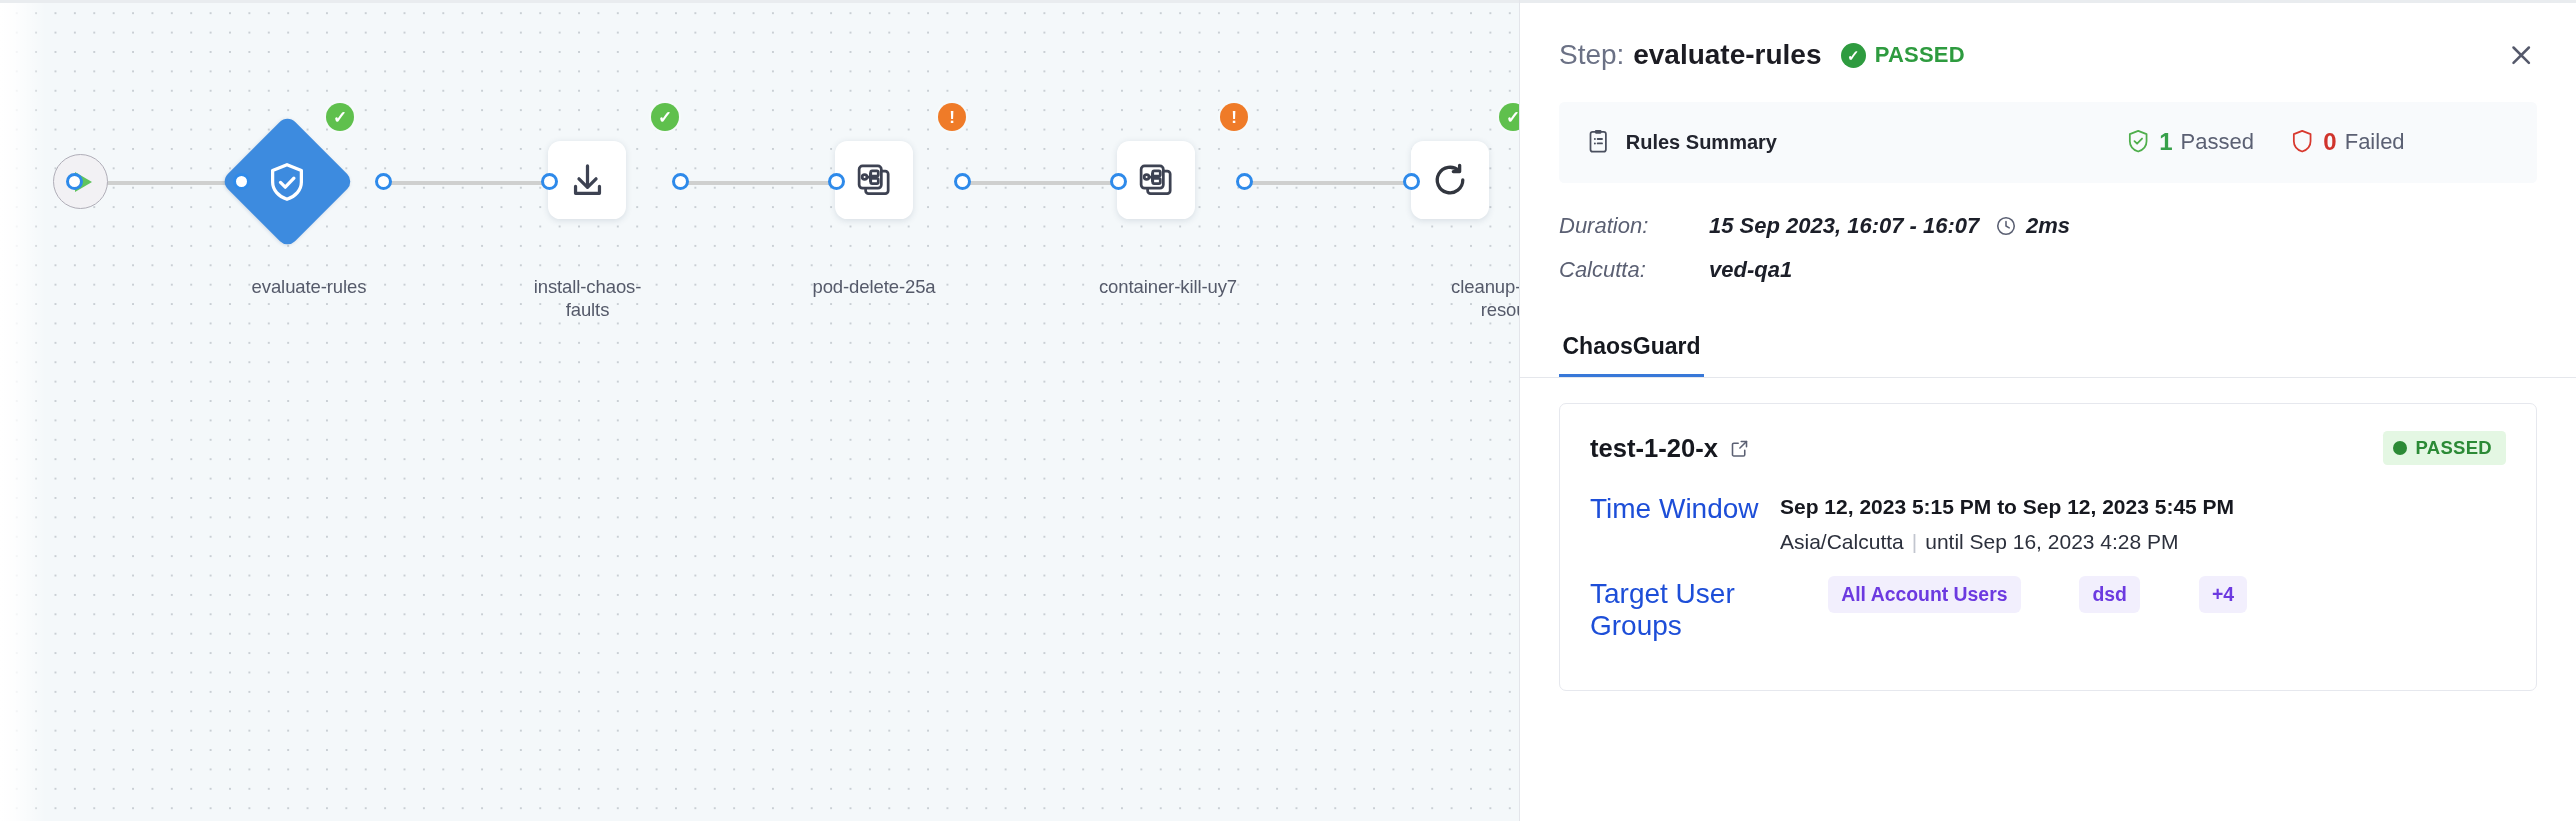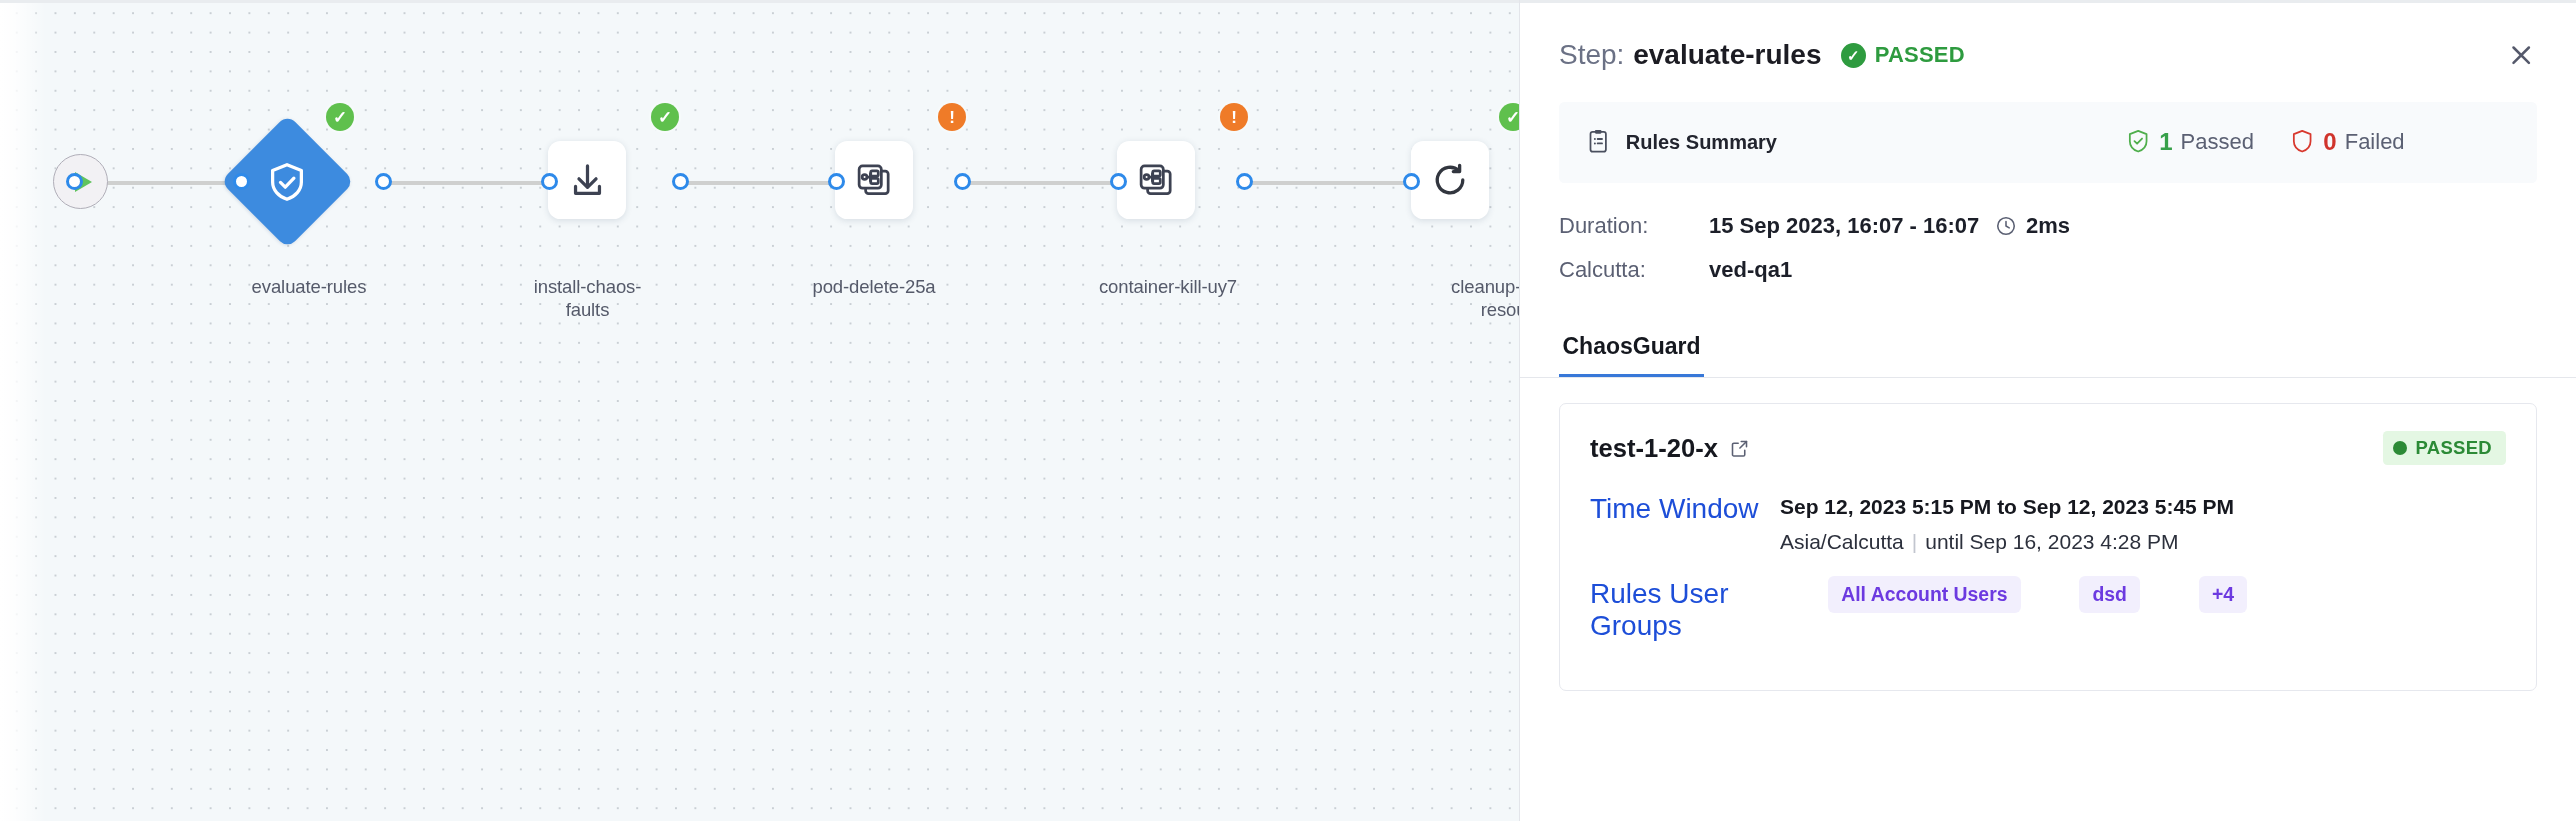--- a/index.html
+++ b/index.html
@@ -211,21 +211,21 @@
     display: flex; align-items: center; gap: 35px;
     padding-right: 106px;
   }
   .rules-stat { display: flex; align-items: center; gap: 8px; }
   .rules-stat .num { font-size: 24px; font-weight: 700; }
   .rules-stat .lbl { font-size: 22px; color: #5b6073; }
   .rules-stat.passed .num { color: #37a04a; }
   .rules-stat.failed .num { color: #d0342c; }
 
   
-  .meta-block { margin: 30px 39px 0 39px; }
+  .meta-block { margin: 30px 39px 0 39px; font-style: italic; }
   .meta-row {
     display: flex;
     align-items: baseline;
     margin-bottom: 17.6px;
   }
   .meta-label {
     width: 150px;
     font-size: 22px;
     color: #5b6073;
     flex: none;
@@ -510,21 +510,21 @@
           <div class="cg-row-label">Time Window</div>
           <div class="cg-row-value">
             <div class="cg-tw-main">Sep 12, 2023 5:15 PM to Sep 12, 2023 5:45 PM</div>
             <div class="cg-tw-sub">
               <span>Asia/Calcutta</span><span class="sep">|</span><span>until Sep 16, 2023 4:28 PM</span>
             </div>
           </div>
         </div>
 
         <div class="cg-row">
-          <div class="cg-row-label">Rules User Groups</div>
+          <div class="cg-row-label">Target User Groups</div>
           <div class="cg-row-value">
             <div class="chips">
               <span class="chip">All Account Users</span>
               <span class="chip">dsd</span>
               <span class="chip">+4</span>
             </div>
           </div>
         </div>
       </div>
     </div>

